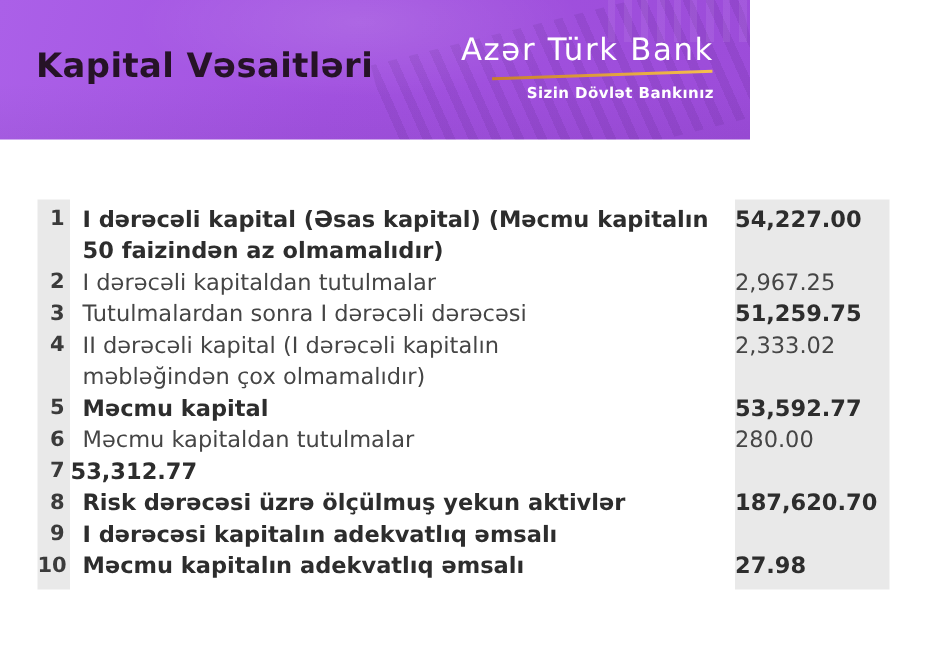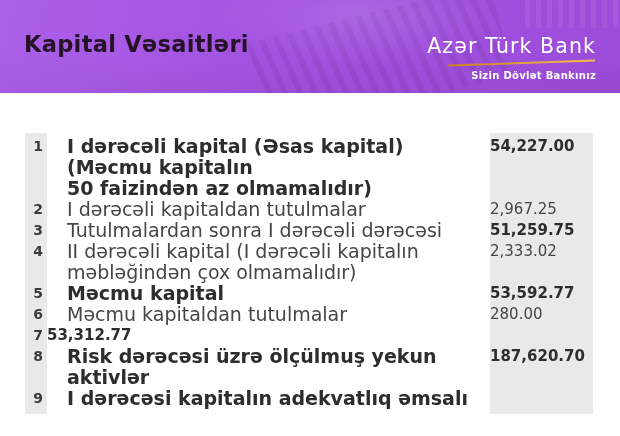--- a/index.html
+++ b/index.html
@@ -6,21 +6,21 @@
     margin: 0; padding: 0;
     width: 620px; height: 436px;
     background: #ffffff;
     font-family: "DejaVu Sans", "Liberation Sans", sans-serif;
     overflow: hidden;
   }
   .page { position: relative; width: 620px; height: 436px; background: #ffffff; }
 
   
   .banner {
-    position: absolute; left: 0; top: 0; width: 620px; height: 93px;
+    position: absolute; left: 0; top: 0; width: 500px; height: 93px;
     background: linear-gradient(105deg, #ab60e8 0%, var(--brand_purple, #a252e0) 45%, #9c4cd9 100%);
     overflow: hidden;
   }
   .photo-keyboard {
     position: absolute; left: 255px; top: 12px; width: 250px; height: 95px;
     transform: rotate(-14deg);
     background: repeating-linear-gradient(80deg,
       rgba(45, 12, 75, 0.09) 0 6px, rgba(45, 12, 75, 0) 6px 14px);
   }
   .photo-glow {
@@ -36,21 +36,21 @@
     position: absolute; left: 0; top: 55px; width: 620px; height: 40px;
     background: linear-gradient(to bottom, rgba(40,10,70,0), rgba(40,10,70,0.05));
   }
   .banner-title {
     position: absolute; left: 24px; top: 31px;
     font-size: 22.5px; font-weight: 700; letter-spacing: 0.3px;
     color: #261327;
   }
   .logo {
     position: absolute; right: 24px; top: 21px;
-    display: flex; flex-direction: column; align-items: flex-end; margin-top: 13px;
+    display: flex; flex-direction: column; align-items: flex-end;
   }
   .logo-name {
     color: #ffffff; font-size: 20.5px; font-weight: 400;
     letter-spacing: 1.1px; white-space: nowrap; line-height: 24px;
   }
   .logo-line {
     width: 147px; height: 2px; margin: 4px 1px 6px 0;
     background: linear-gradient(to right, var(--accent_gold_dark, #c87f2a), var(--accent_gold, #f6c04e));
     transform: rotate(-2deg);
   }
@@ -71,23 +71,22 @@
   .trow {
     display: grid;
     grid-template-columns: 22px 443px 103px;
   }
   .num {
     text-align: right; padding-right: 4px;
     font-size: 14px; font-weight: 700; color: #3b3b3b; line-height: 21px;
   }
   .label {
     padding-left: 8px; padding-right: 10px;
-    font-size: 19px; color: #454545; line-height: 21px;
+    font-size: 15px; color: #454545; line-height: 21px;
     white-space: pre-line;
-    margin-left: 12px;
   }
   .label.bold { font-weight: 700; color: #2d2d2d; }
   .value {
     text-align: left; align-self: start;
     font-size: 15px; color: #454545; line-height: 21px;
   }
   .value.bold { font-weight: 700; color: #2d2d2d; }
 </style>
 </head>
 <body>
@@ -157,15 +156,20 @@
       <div class="num">8</div>
       <div class="label bold">Risk dərəcəsi üzrə ölçülmuş yekun aktivlər</div>
       <div class="value bold">187,620.70</div>
     </div>
 
     <div class="trow">
       <div class="num">9</div>
       <div class="label bold">I dərəcəsi kapitalın adekvatlıq əmsalı</div>
     </div>
 
+    <div class="trow">
+      <div class="num">10</div>
+      <div class="label bold">Məcmu kapitalın adekvatlıq əmsalı</div>
+      <div class="value bold">27.98</div>
+    </div>
   </div>
 
 </div>
 
 </body></html>

